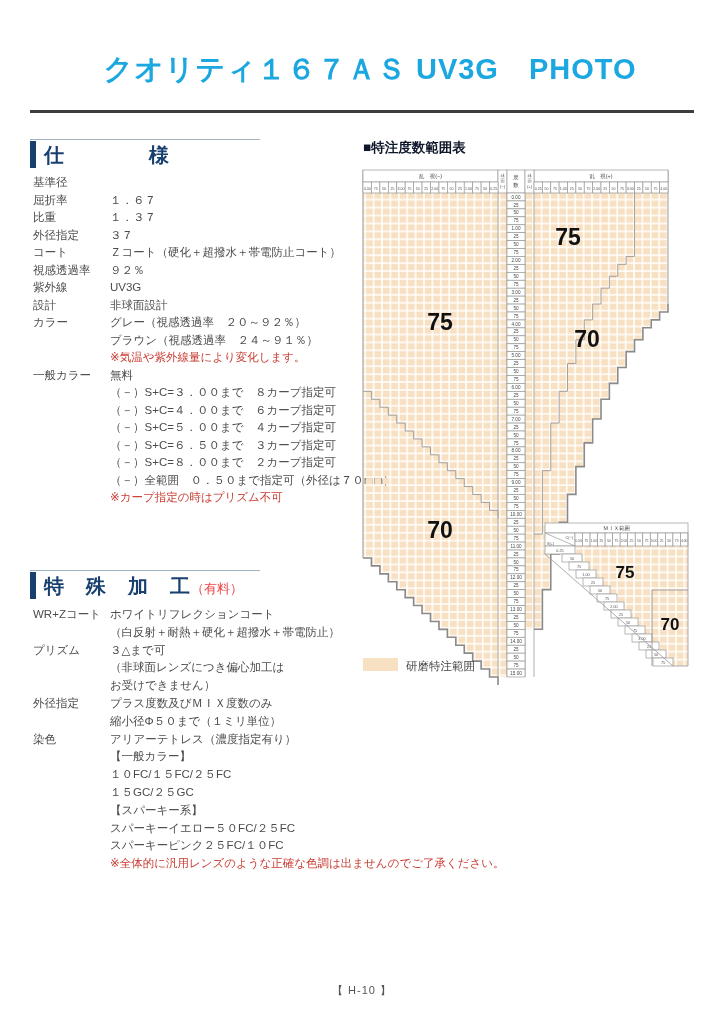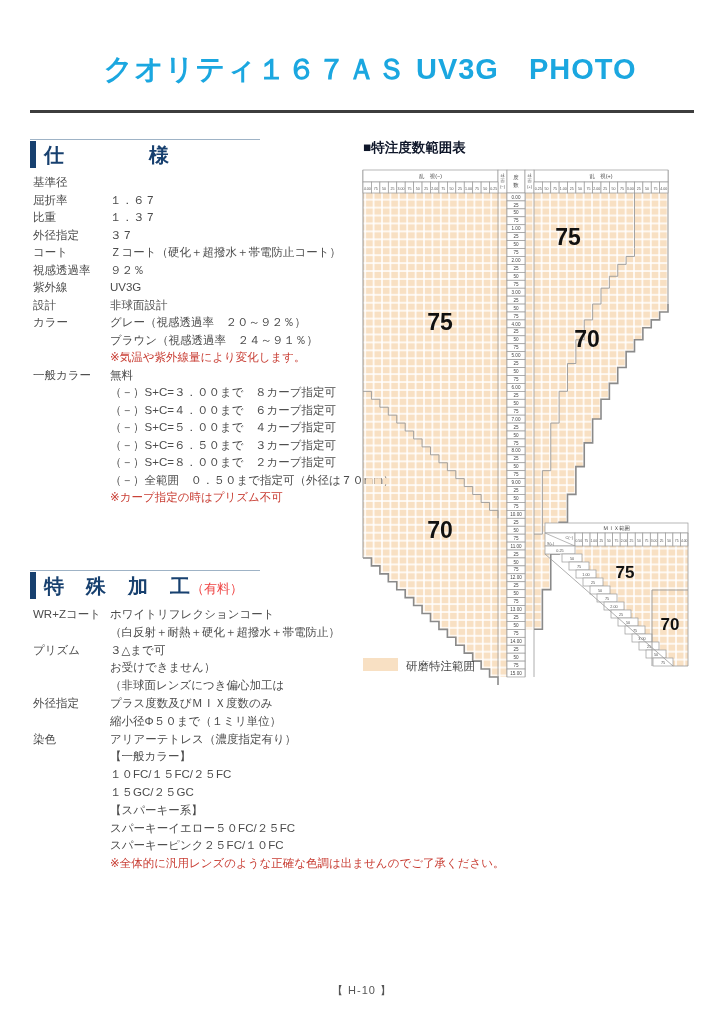--- a/index.html
+++ b/index.html
@@ -129,22 +129,22 @@
         <div class="slabel">WR+Zコート</div>
         <div class="svals">
           <div class="sline">ホワイトリフレクションコート</div>
           <div class="sline">（白反射＋耐熱＋硬化＋超撥水＋帯電防止）</div>
         </div>
       </div>
       <div class="srow">
         <div class="slabel">プリズム</div>
         <div class="svals">
           <div class="sline">３△まで可</div>
+          <div class="sline">（非球面レンズにつき偏心加工は</div>
           <div class="sline">お受けできません）</div>
-          <div class="sline">（非球面レンズにつき偏心加工は</div>
         </div>
       </div>
       <div class="srow">
         <div class="slabel">外径指定</div>
         <div class="svals">
           <div class="sline">プラス度数及びＭＩＸ度数のみ</div>
           <div class="sline">縮小径Φ５０まで（１ミリ単位）</div>
         </div>
       </div>
       <div class="srow">

